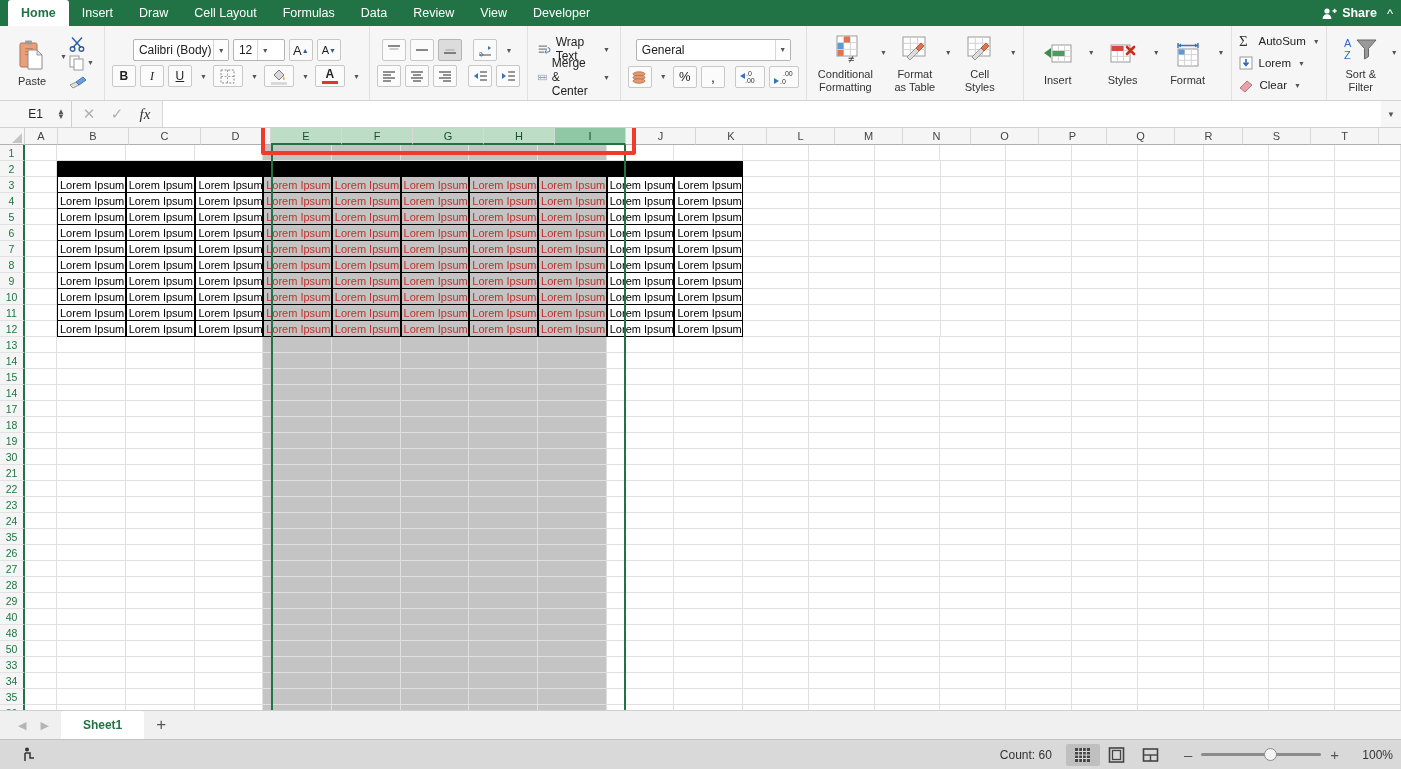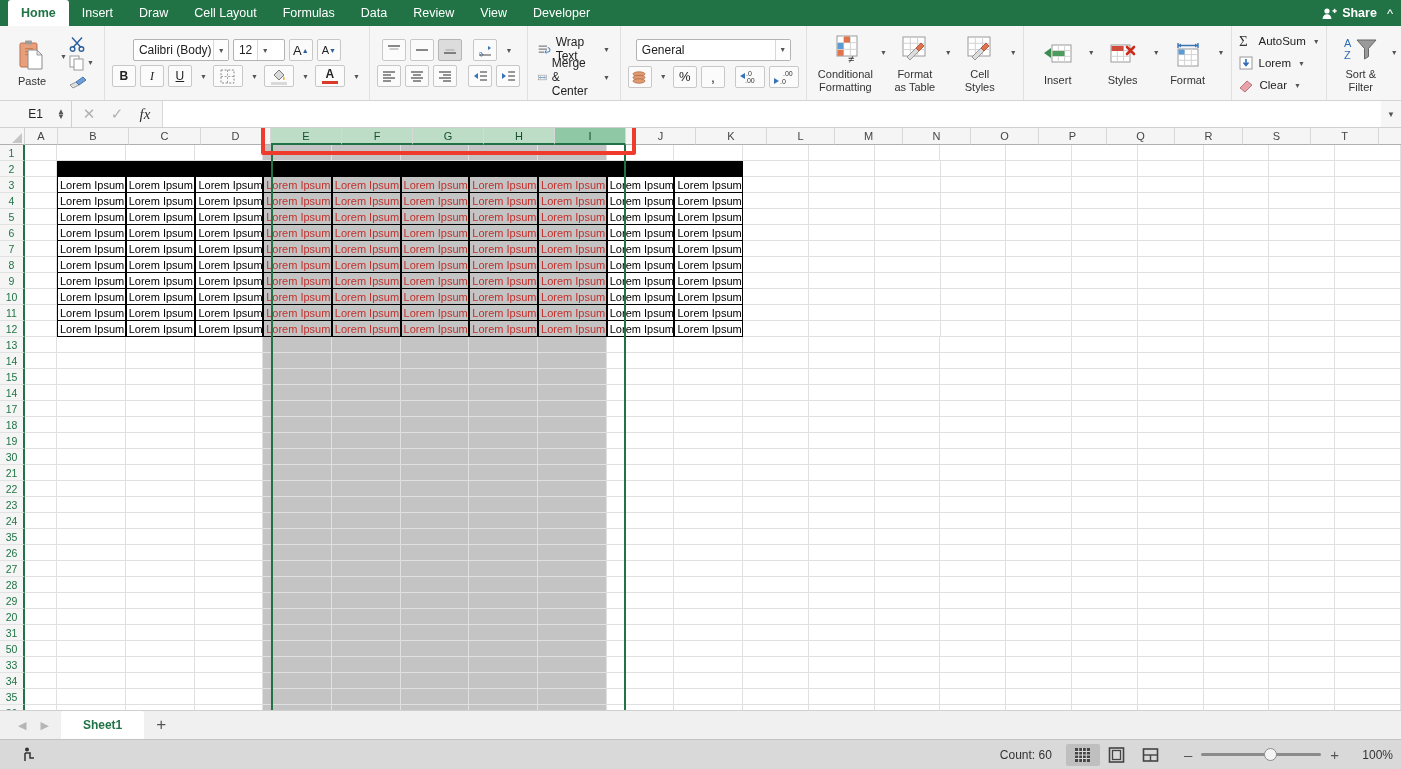--- a/index.html
+++ b/index.html
@@ -895,24 +895,24 @@
       <div class="rh">
         <span>27</span>
       </div>
       <div class="rh">
         <span>28</span>
       </div>
       <div class="rh">
         <span>29</span>
       </div>
       <div class="rh">
-        <span>20</span>
-      </div>
-      <div class="rh">
-        <span>31</span>
+        <span>40</span>
+      </div>
+      <div class="rh">
+        <span>48</span>
       </div>
       <div class="rh">
         <span>50</span>
       </div>
       <div class="rh">
         <span>33</span>
       </div>
       <div class="rh">
         <span>34</span>
       </div>

